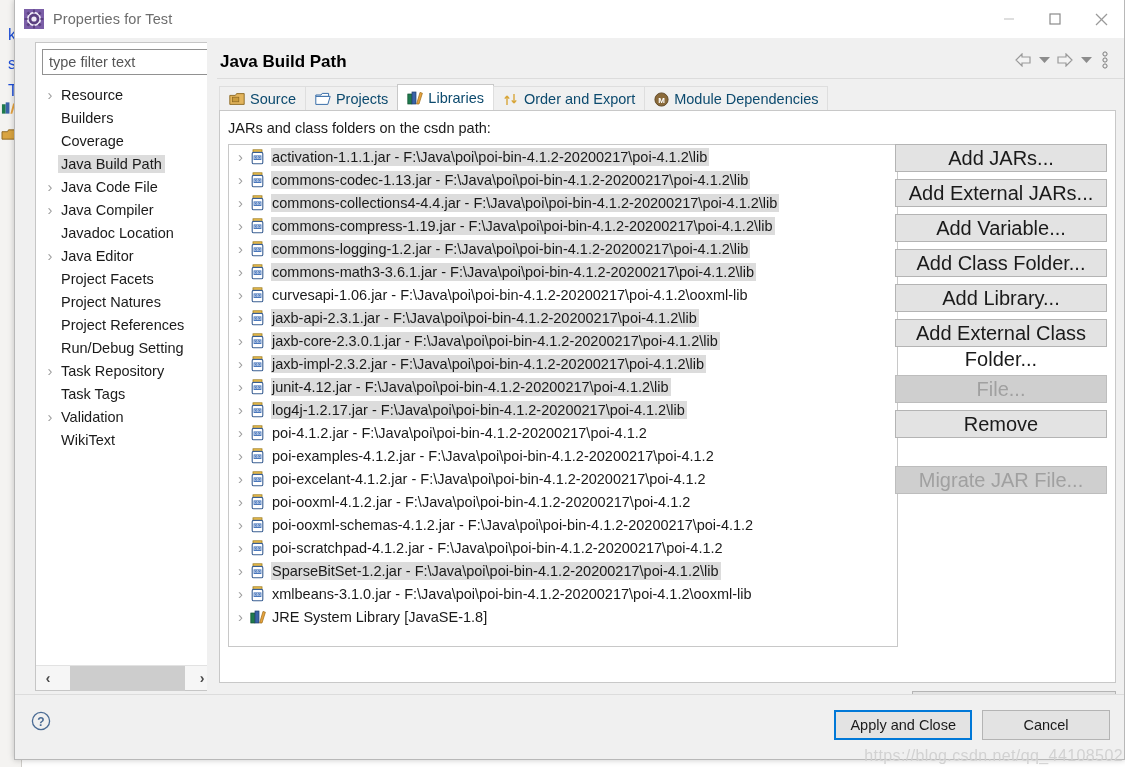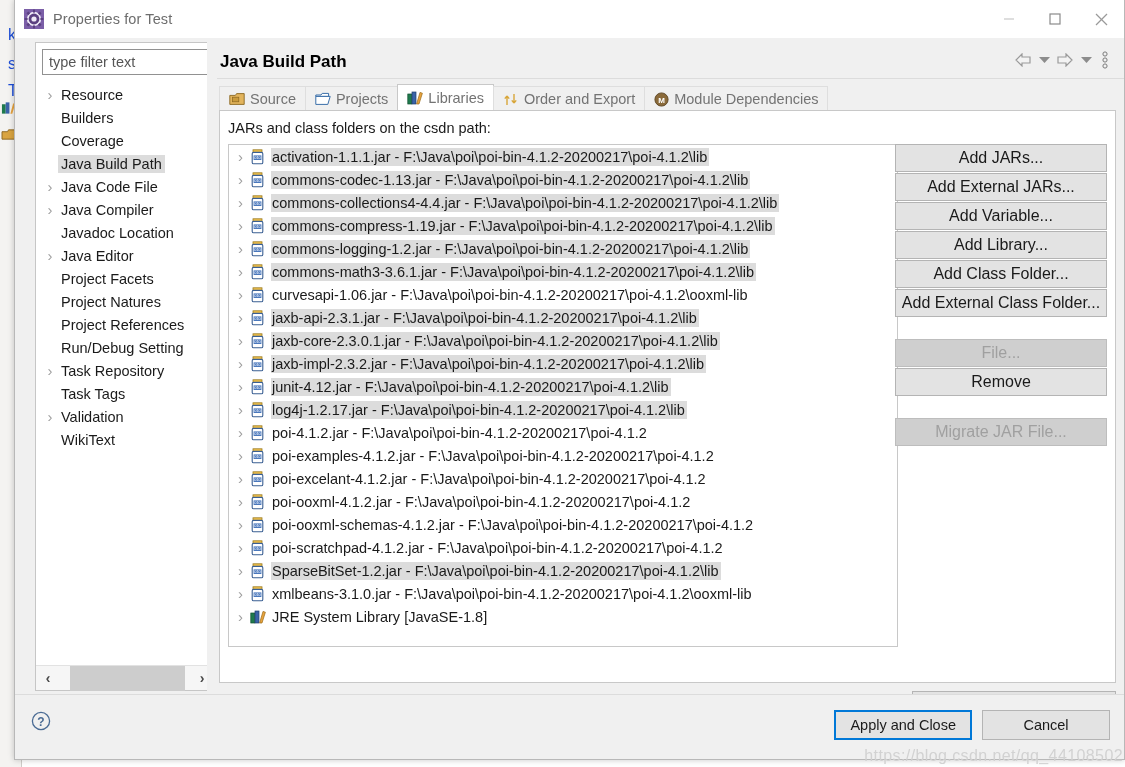--- a/index.html
+++ b/index.html
@@ -129,21 +129,21 @@
     border-top: 1px solid #dcdcdc;
   }
 
   
   #tabs {
     position: absolute; left: 12px; top: 46px; display: flex; align-items: flex-end;
     height: 27px;
   }
   .tab {
     height: 25px; display: flex; align-items: center; gap: 5px;
-    padding: 0 9px; font-size: 14.5px; color: #737373;
+    padding: 0 9px; font-size: 14.5px; color: #0c4a6e;
     background: #f0f0f0; border: 1px solid #dedede; border-bottom: none;
     white-space: nowrap; cursor: default;
   }
   .tab.active {
     background: #ffffff; height: 27px; border: 1px solid #c8c8c8;
     border-bottom: 1px solid #ffffff; font-weight: normal;
   }
   .tab + .tab { margin-left: -1px; }
 
   
@@ -176,23 +176,23 @@
     display: flex; align-items: center; justify-content: center;
   }
   .jar-row .jtxt { padding: 1px 2px 1px 1px; }
   .jar-row.sel .jtxt { background: #dcdcdc; }
 
   
   #side-buttons {
     position: absolute; right: 8px; top: 33px; width: 212px;
   }
   .sbtn {
-    display: block; width: 100%; height: 28px; margin-bottom: 1px;
+    display: block; width: 100%; height: 28px; margin-bottom: 7px;
     background: #e3e3e3; border: 1px solid #b4b4b4;
-    font-size: 16px; color: #1a1a1a; cursor: default;
+    font-size: 20px; color: #1a1a1a; cursor: default;
     font-family: "Liberation Sans", sans-serif;
     text-align: center; line-height: 26px; padding: 0;
   }
   .sbtn.disabled {
     background: #cfcfcf; color: #a0a0a0; border-color: #bdbdbd;
   }
   .sbtn-gap { height: 21px; }
 
   
   #apply-row {
@@ -757,22 +757,22 @@
                   </svg>
                 </span>
               </span>
               <span class="jtxt">JRE System Library [JavaSE-1.8]</span>
             </div>
           </div>
         <div id="side-buttons">
             <button class="sbtn">Add JARs...</button>
             <button class="sbtn">Add External JARs...</button>
             <button class="sbtn">Add Variable...</button>
+            <button class="sbtn">Add Class Folder...</button>
             <button class="sbtn">Add Library...</button>
-            <button class="sbtn">Add Class Folder...</button>
             <button class="sbtn">Add External Class Folder...</button>
             <div class="sbtn-gap"></div>
             <button class="sbtn disabled">File...</button>
             <button class="sbtn">Remove</button>
             <div class="sbtn-gap"></div>
             <button class="sbtn disabled">Migrate JAR File...</button>
           </div>
       </div>
 
       <div id="apply-row">

